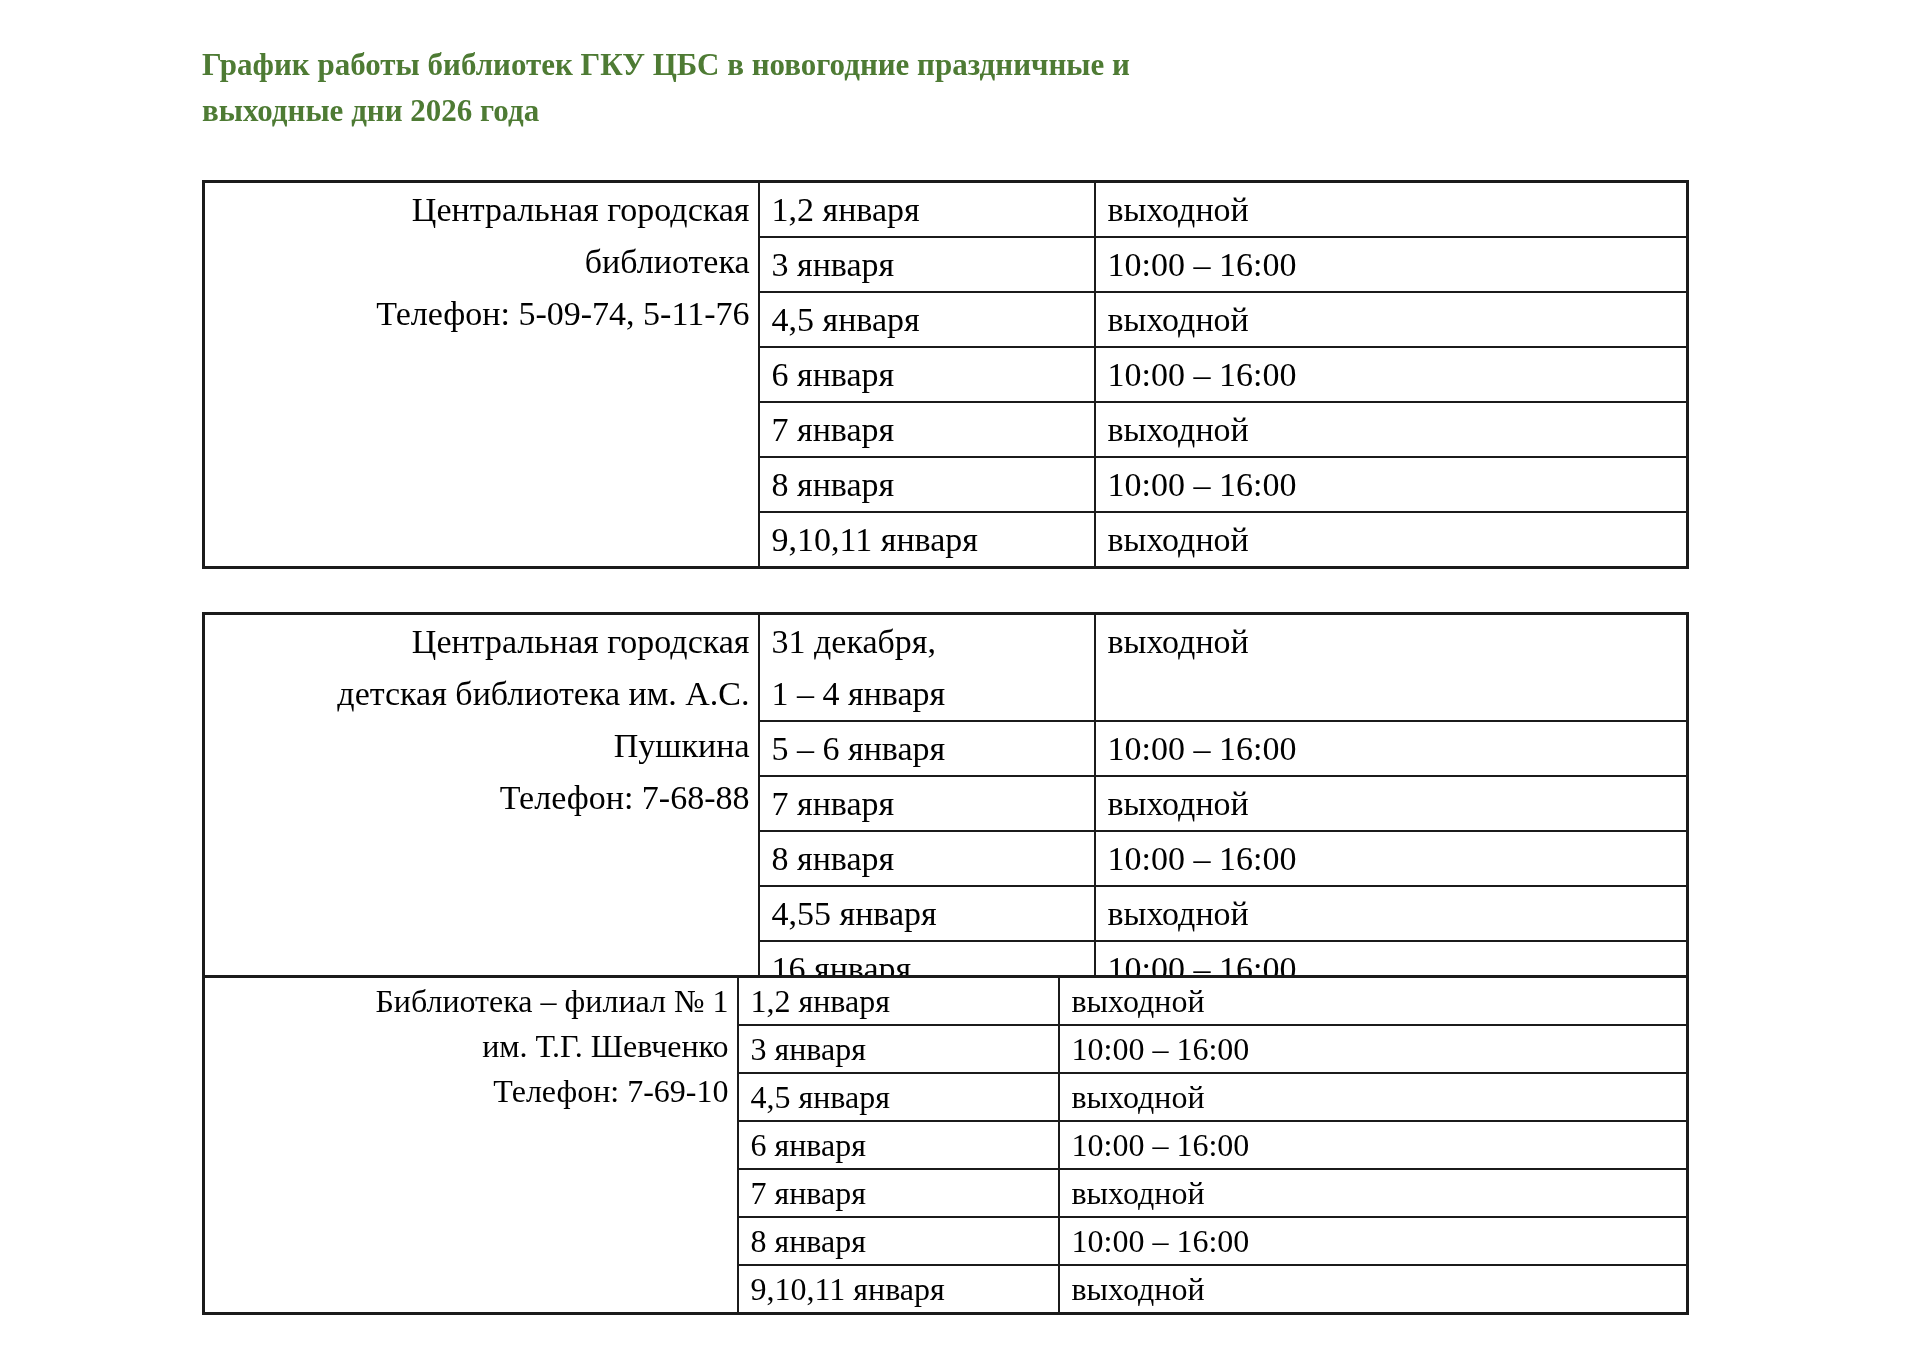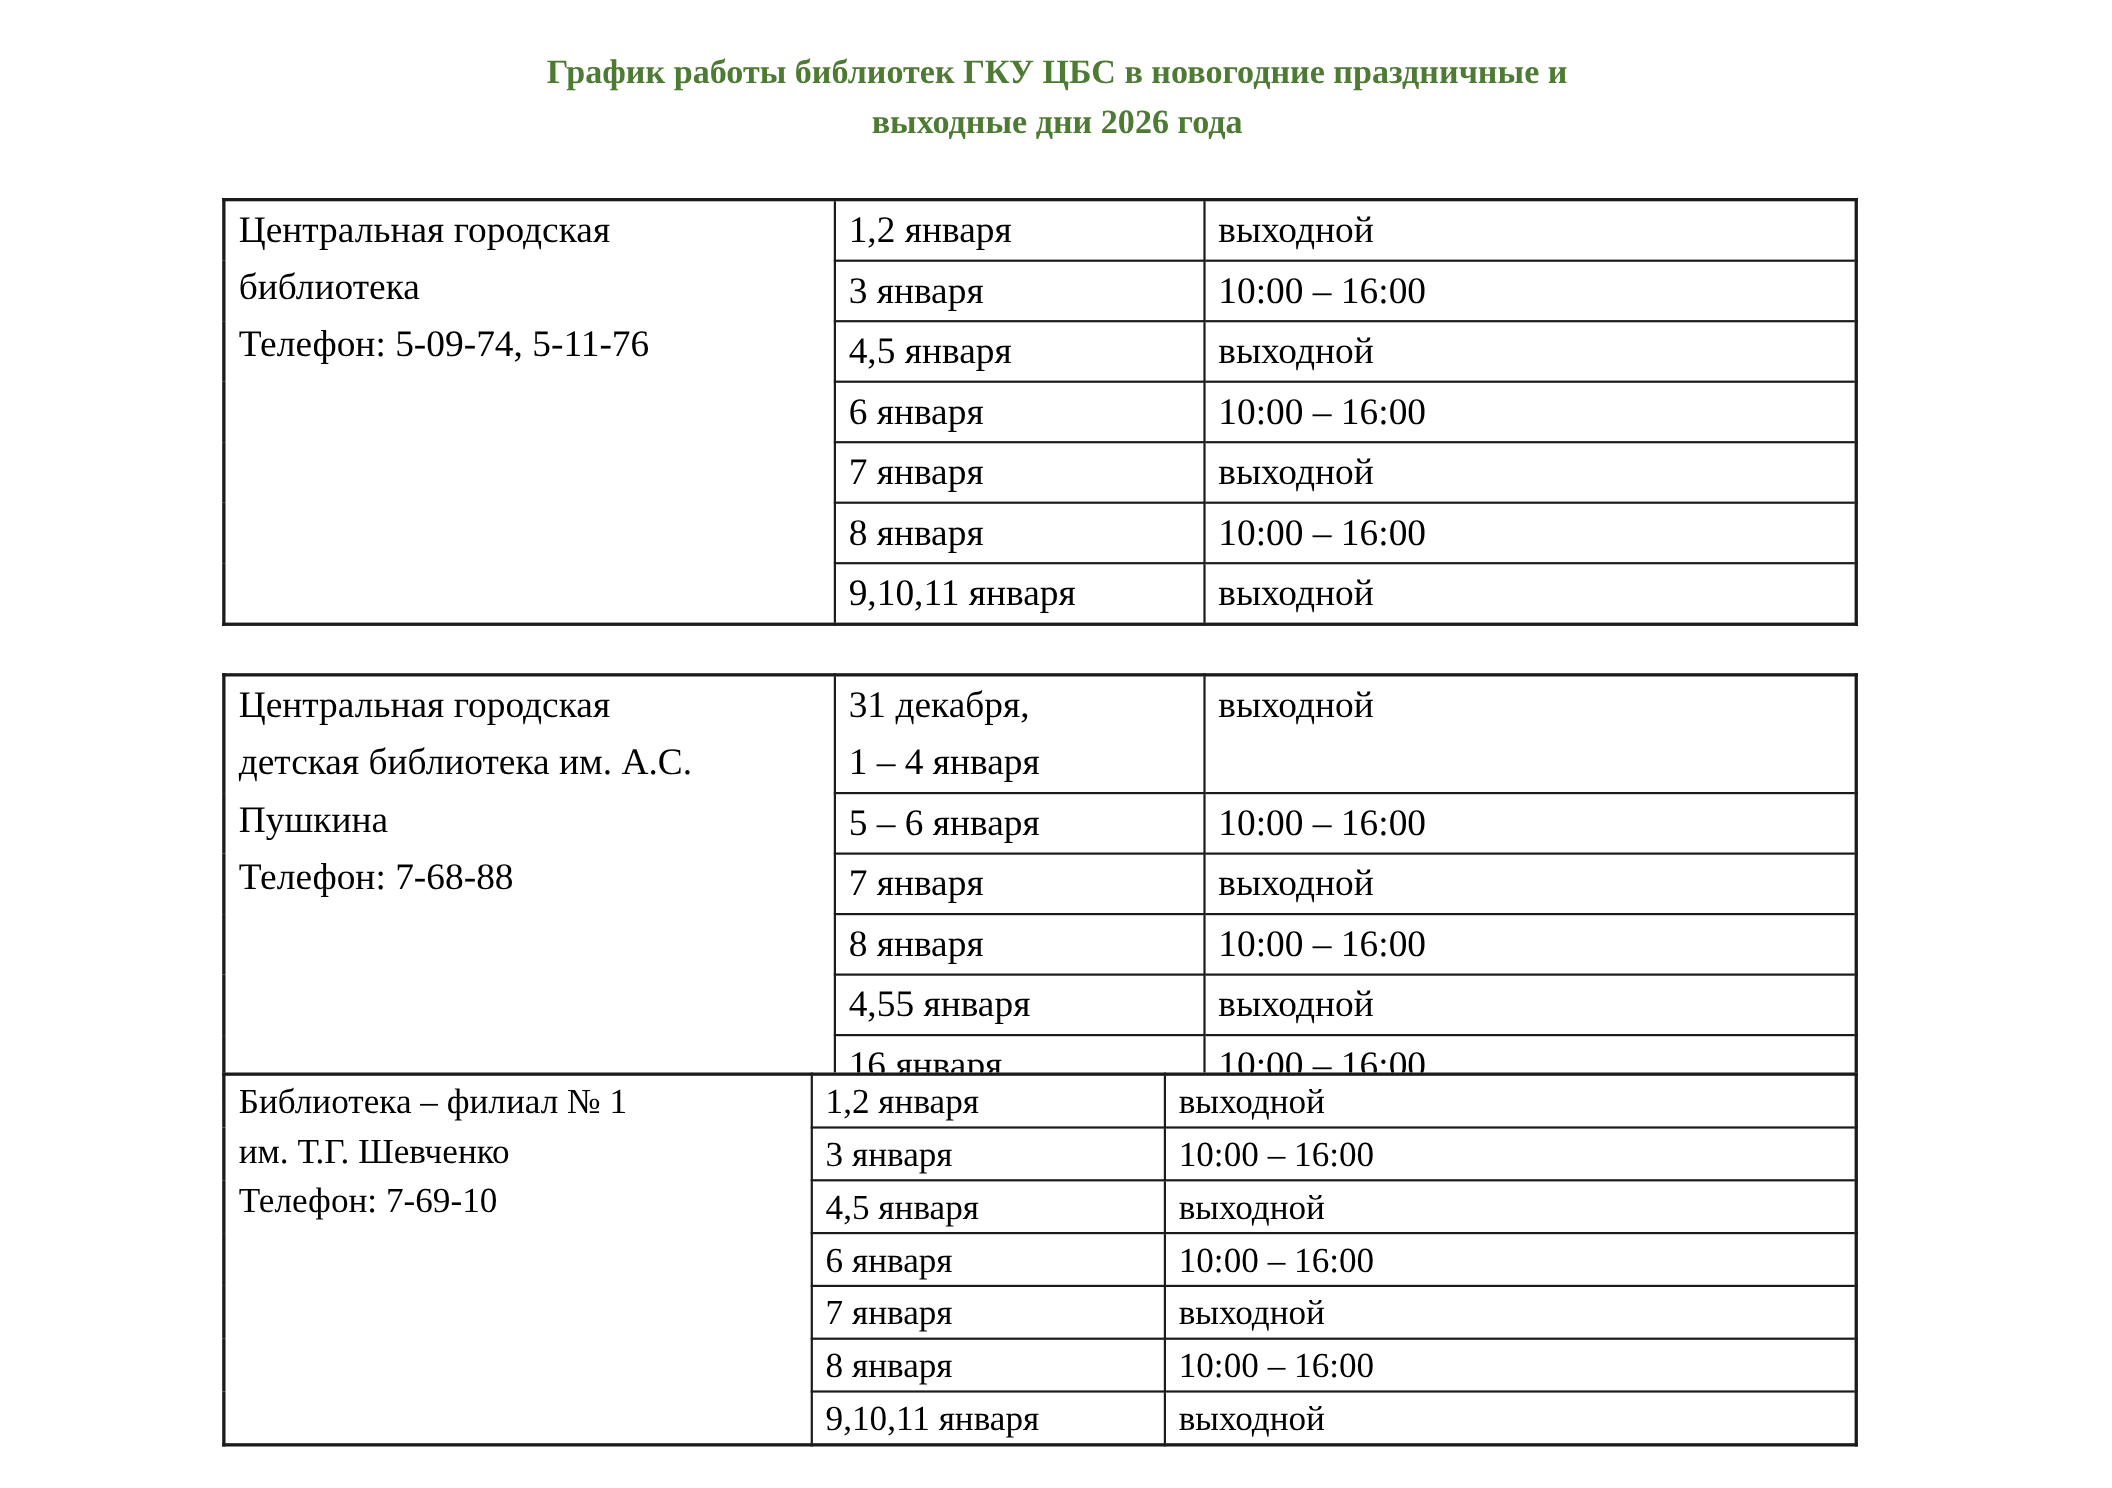--- a/index.html
+++ b/index.html
@@ -10,45 +10,44 @@
   body {
     position: relative;
     width: 1920px;
     height: 1353px;
     overflow: hidden;
     font-family: "Liberation Serif", "DejaVu Serif", serif;
     color: #000000;
   }
   .page-title {
     position: absolute;
-    left: 219px;
+    left: 202px;
     top: 42px;
     width: 1484px;
-    text-align: center;
     font-size: 31px;
     font-weight: bold;
     line-height: 46px;
     white-space: pre-line;
   }
   table.tbl {
     position: absolute;
     left: 202px;
     border-collapse: collapse;
     table-layout: fixed;
     background: #ffffff;
     border: 3px solid #1b1b1b;
   }
   table.tbl td {
     border: 2px solid #1b1b1b;
     vertical-align: top;
     padding: 1px 8px 0 12px;
     white-space: pre-line;
     overflow: hidden;
   }
-  td.lib { padding-left: 18px; }
+  td.lib { padding-left: 18px; text-align: right; }
 
   
   .t0 { top: 180px; font-size: 34px; }
   .t0 col.c0 { width: 555px; }
   .t0 col.c1 { width: 336px; }
   .t0 col.c2 { width: 593px; }
   .t0 td { height: 50px; line-height: 52px; }
 
   
   .t1 { top: 612px; font-size: 34px; }

